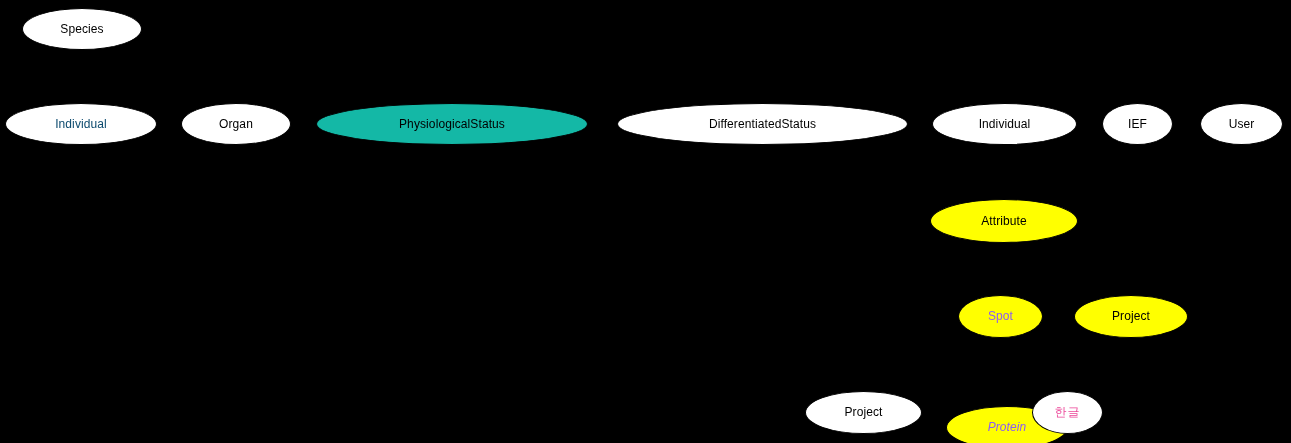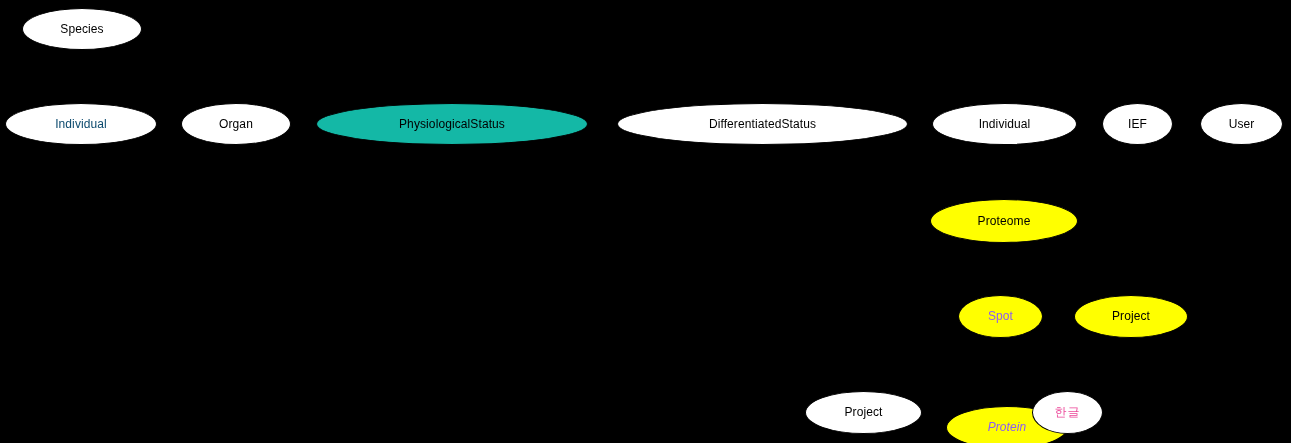--- a/index.html
+++ b/index.html
@@ -68,21 +68,21 @@
     <div class="node" style="left: 932px; top: 103px; width: 145px; height: 42px; background: rgb(255, 255, 255); color: rgb(0, 0, 0);">
       <span class="node-label">Individual</span>
     </div>
     <div class="node" style="left: 1102px; top: 103px; width: 71px; height: 42px; background: rgb(255, 255, 255); color: rgb(0, 0, 0);">
       <span class="node-label">IEF</span>
     </div>
     <div class="node" style="left: 1200px; top: 103px; width: 83px; height: 42px; background: rgb(255, 255, 255); color: rgb(0, 0, 0);">
       <span class="node-label">User</span>
     </div>
     <div class="node yellow" style="left: 930px; top: 199px; width: 148px; height: 44px; background: rgb(255, 255, 0); color: rgb(0, 0, 0);">
-      <span class="node-label">Proteome</span>
+      <span class="node-label">Attribute</span>
     </div>
     <div class="node yellow" style="left: 958px; top: 295px; width: 85px; height: 43px; background: rgb(255, 255, 0); color: #8b5cf6; align-items: center;">
       <span class="node-label">Spot</span>
     </div>
     <div class="node yellow" style="left: 1074px; top: 295px; width: 114px; height: 43px; background: rgb(255, 255, 0); color: rgb(0, 0, 0);">
       <span class="node-label">Project</span>
     </div>
     <div class="node" style="left: 805px; top: 391px; width: 117px; height: 43px; background: rgb(255, 255, 255); color: rgb(0, 0, 0);">
       <span class="node-label">Project</span>
     </div>

